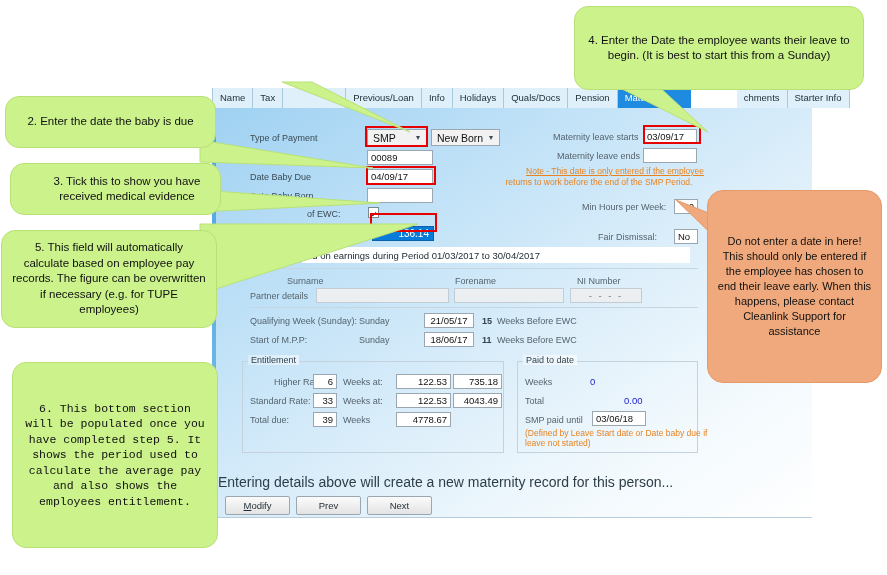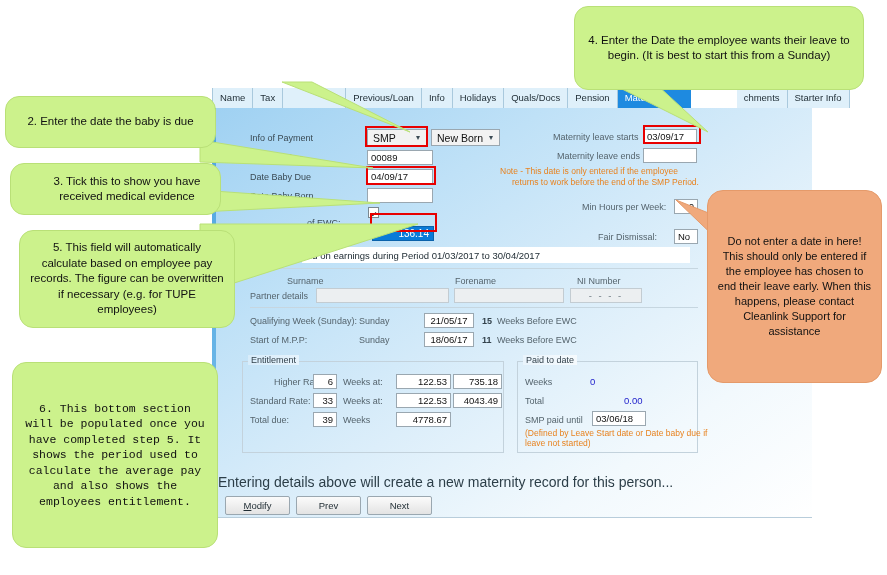--- a/index.html
+++ b/index.html
@@ -167,25 +167,25 @@
       <div class="tab">Pension</div>
       <div class="tab active" style="min-width:58px;">Maternity</div>
       <div class="tabgap"></div>
       <div class="tab">chments</div>
       <div class="tab">Starter Info</div>
     </div>
 
     <div class="panel">
       <div class="panel-left-edge"></div>
 
-      <div class="lbl" style="left:38px;top:25px;">Info of Payment</div>
+      <div class="lbl" style="left:38px;top:25px;">Type of Payment</div>
       <div class="lbl" style="left:38px;top:45px;">Staff Number</div>
       <div class="lbl" style="left:38px;top:64px;">Date Baby Due</div>
       <div class="lbl" style="left:38px;top:83px;">Date Baby Born</div>
-      <div class="lbl" style="left:95px;top:110px;">of EWC:</div>
+      <div class="lbl" style="left:95px;top:101px;">of EWC:</div>
       <div class="lbl" style="left:38px;top:120px;">Average Weekly Gross Pay [F5]</div>
 
       <div class="combo" style="left:155px;top:21px;width:60px;">
         <span class="cv">SMP</span>
         <span class="carrow">▾</span>
       </div>
       <div class="combo" style="left:219px;top:21px;width:69px;">
         <span class="cv">New Born</span>
         <span class="carrow">▾</span>
       </div>
@@ -199,22 +199,22 @@
       <div class="selfield" style="left:160px;top:118px;width:62px;">136.14</div>
 
       <div class="whitebar" style="left:90px;top:139px;width:388px;height:16px;">ed on earnings during Period 01/03/2017 to 30/04/2017</div>
 
       <div class="lbl grey" style="left:341px;top:24px;">Maternity leave starts</div>
       <div class="fld" style="left:431px;top:21px;width:54px;">03/09/17</div>
 
       <div class="lbl grey" style="left:345px;top:43px;">Maternity leave ends</div>
       <div class="fld blank" style="left:431px;top:40px;width:54px;"></div>
 
-      <div class="note-orange" style="left:288px;top:58px;width:230px;">Note - This date is only entered if the employee</div>
-      <div class="note-orange" style="left:300px;top:69px;width:230px;">returns to work before the end of the SMP Period.</div>
+      <div class="note-orange" style="left:288px;top:58px;width:230px;text-align:center;text-decoration:underline;">Note - This date is only entered if the employee</div>
+      <div class="note-orange" style="left:272px;top:69px;width:230px;text-align:center;">returns to work before the end of the SMP Period.</div>
 
       <div class="lbl grey" style="left:370px;top:94px;">Min Hours per Week:</div>
       <div class="fld r" style="left:462px;top:91px;width:24px;">0</div>
 
       <div class="lbl grey" style="left:386px;top:124px;">Fair Dismissal:</div>
       <div class="fld" style="left:462px;top:121px;width:24px;">No</div>
 
       <div class="hr" style="left:38px;top:160px;width:448px;"></div>
 
       <div class="lbl grey" style="left:75px;top:168px;">Surname</div>
@@ -329,19 +329,19 @@
     </svg>
   </div>
 
 
   <div class="callout" style="left:5px;top:96px;width:211px;height:52px;">2. Enter the date the baby is due</div>
 
   <div class="callout" style="left:10px;top:163px;width:211px;height:52px;padding-left:32px;">3. Tick this to show you have received medical evidence</div>
 
   <div class="callout" style="left:574px;top:6px;width:290px;height:84px;">4. Enter the Date the employee wants their leave to begin. (It is best to start this from a Sunday)</div>
 
-  <div class="callout" style="left:19px;top:230px;width:216px;height:98px;">5. This field will automatically calculate based on employee pay records. The figure can be overwritten if necessary (e.g. for TUPE employees)</div>
+  <div class="callout" style="left:1px;top:230px;width:216px;height:98px;">5. This field will automatically calculate based on employee pay records. The figure can be overwritten if necessary (e.g. for TUPE employees)</div>
 
   <div class="callout" style="left:12px;top:362px;width:206px;height:186px;font-family:Liberation Mono, monospace;">6. This bottom section will be populated once you have completed step 5. It shows the period used to calculate the average pay and also shows the employees entitlement.</div>
 
   <div class="callout orange" style="left:707px;top:190px;width:175px;height:193px;font-size:11px;line-height:15px;">Do not enter a date in here! This should only be entered if the employee has chosen to end their leave early. When this happens, please contact Cleanlink Support for assistance</div>
 
 </div>
 
 </body></html>

